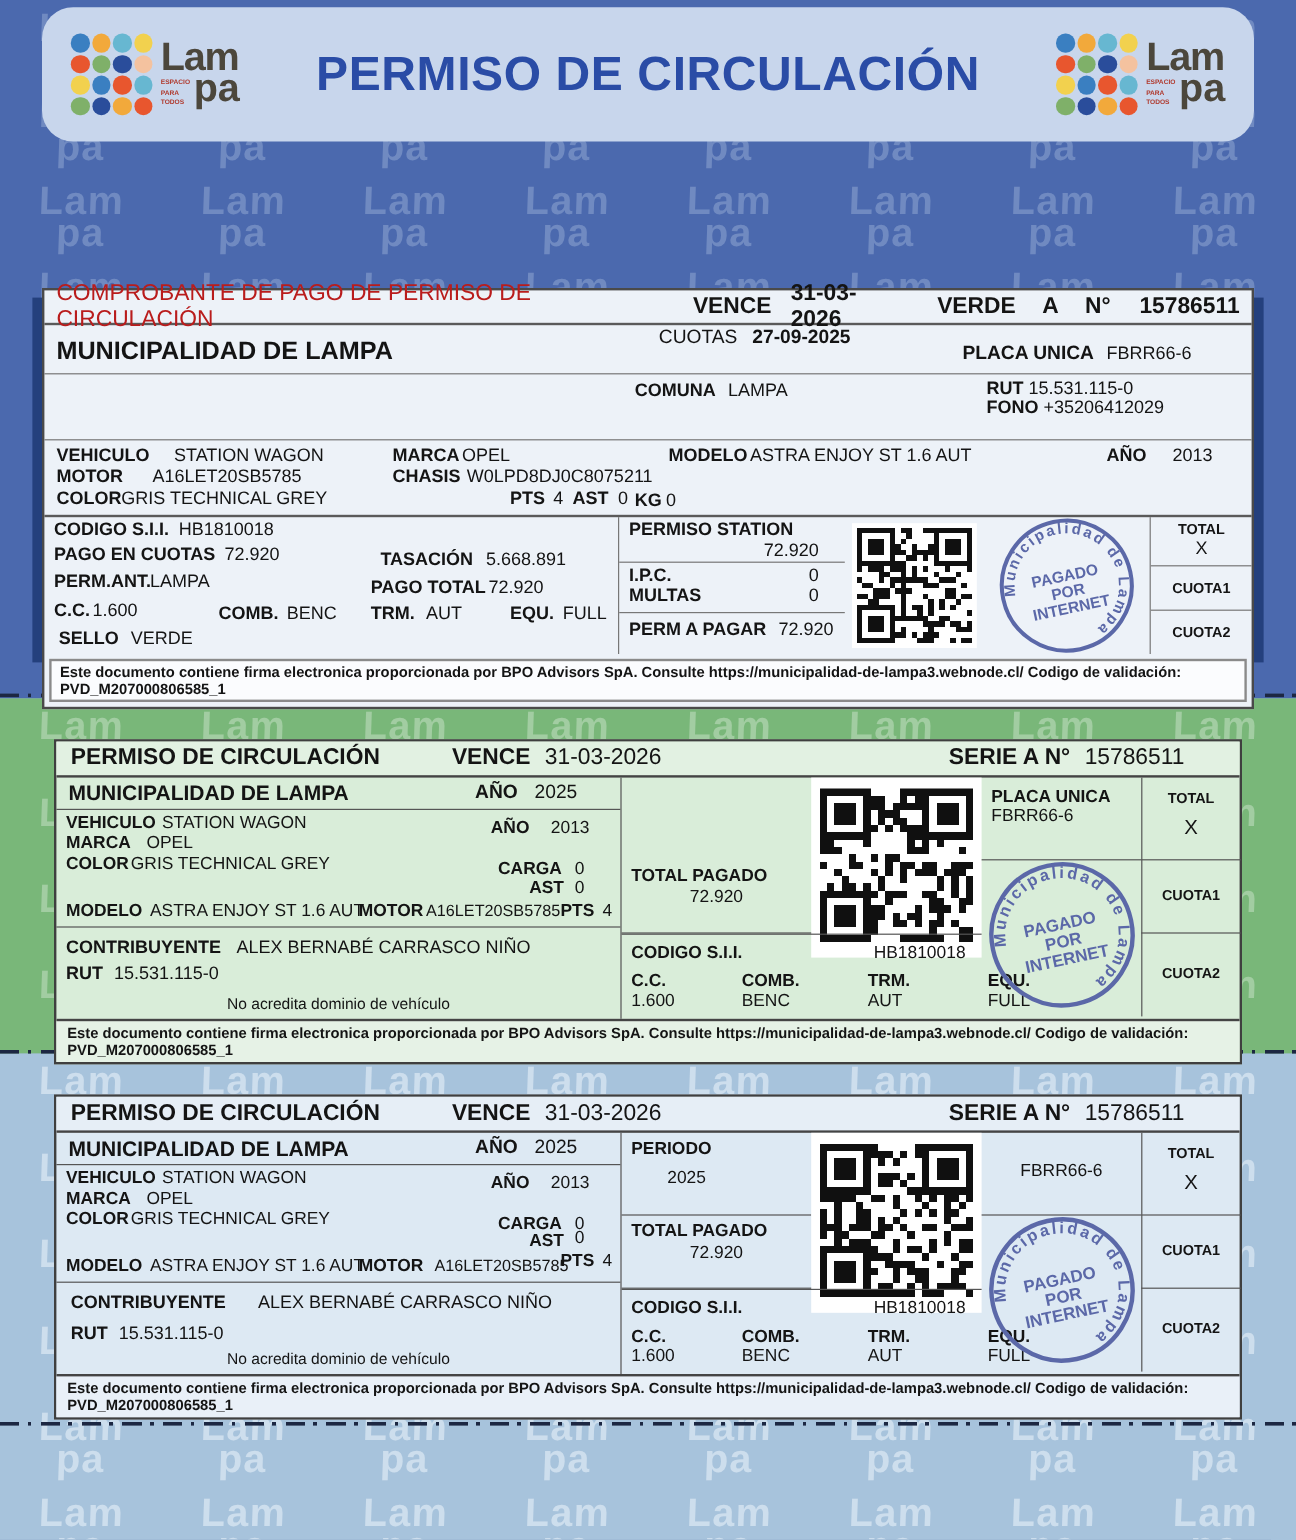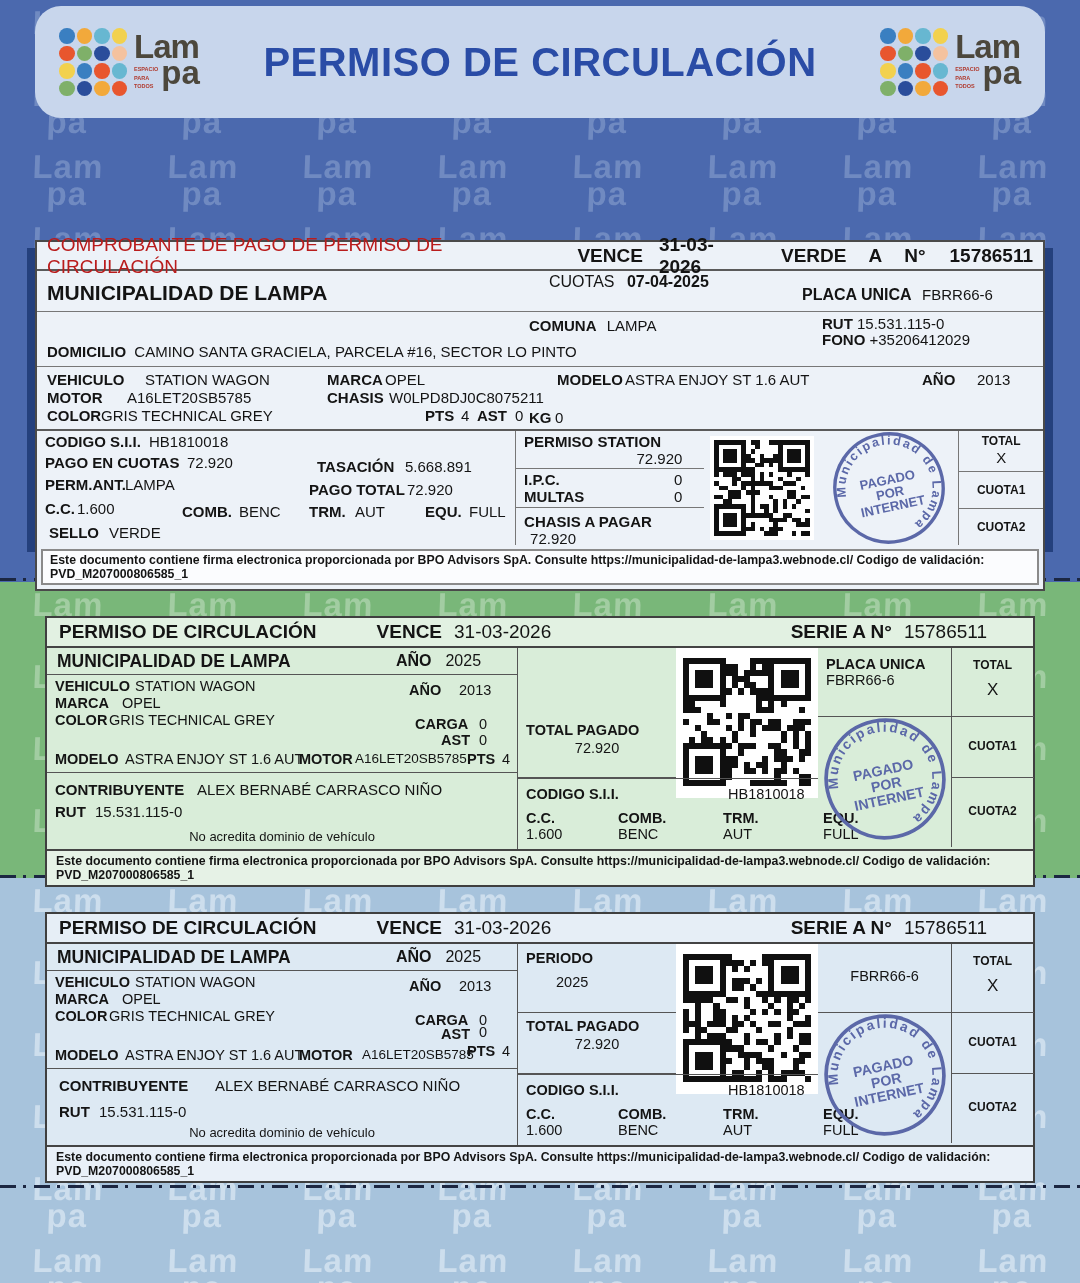--- a/index.html
+++ b/index.html
@@ -479,43 +479,39 @@
       <span class="b" style="margin-right:30px">31-03-2026</span>
       <span style="font-weight:600;margin-right:22px">VERDE</span>
       <span style="font-weight:600;margin-right:22px">A</span>
       <span style="font-weight:600;margin-right:24px">N°</span>
       <span class="b">15786511</span>
     </div>
     <div class="r-b">
       <span class="ab b" style="left:10px;bottom:6px;font-size:21px">MUNICIPALIDAD DE LAMPA</span>
       <span class="ab" style="left:512px;top:2px;font-size:16px">
         <span>CUOTAS</span>
-        <span class="b" style="margin-left:8px">07-04-2025</span>
+        <span class="b" style="margin-left:8px">27-09-2025</span>
       </span>
       <span class="ab" style="left:765px;top:15px;font-size:16px">
         <span class="b">PLACA UNICA</span>
         <span style="margin-left:6px;font-size:15px">FBRR66-6</span>
       </span>
     </div>
     <div class="r-c">
       <span class="ab" style="left:492px;top:5px">
         <span class="b">COMUNA</span>
         <span style="margin-left:6px">LAMPA</span>
       </span>
       <span class="ab" style="left:785px;top:3px">
         <span class="b">RUT</span>
         <span>15.531.115-0</span>
       </span>
       <span class="ab" style="left:785px;top:19px">
         <span class="b">FONO</span>
         <span>+35206412029</span>
-      </span>
-      <span class="ab" style="left:10px;top:31px">
-        <span class="b">DOMICILIO</span>
-        <span style="margin-left:4px">CAMINO SANTA GRACIELA, PARCELA #16, SECTOR LO PINTO</span>
       </span>
     </div>
     <div class="r-d">
       <span class="ab b" style="left:10px;top:4px">VEHICULO</span>
       <span class="ab" style="left:108px;top:4px">STATION WAGON</span>
       <span class="ab b" style="left:290px;top:4px">MARCA</span>
       <span class="ab" style="left:348px;top:4px">OPEL</span>
       <span class="ab b" style="left:520px;top:4px">MODELO</span>
       <span class="ab" style="left:588px;top:4px">ASTRA ENJOY ST 1.6 AUT</span>
       <span class="ab b" style="left:885px;top:4px">AÑO</span>
@@ -565,21 +561,21 @@
           <div class="row">
               <span class="b">I.P.C.</span>
               <span>0</span>
             </div>
           <div class="row">
               <span class="b">MULTAS</span>
               <span>0</span>
             </div>
         </div>
         <div class="m3">
-          <span class="b">CHASIS A PAGAR</span>
+          <span class="b">PERM A PAGAR</span>
           <span style="margin-left:6px">72.920</span>
         </div>
       </div>
       <div class="e-qr">
         <div class="qrbox qr"><svg width="96" height="96" viewBox="0 0 21 21" shape-rendering="crispEdges" fill="#101010">
               <rect x="0" y="0" width="1" height="1"></rect>
               <rect x="1" y="0" width="1" height="1"></rect>
               <rect x="2" y="0" width="1" height="1"></rect>
               <rect x="3" y="0" width="1" height="1"></rect>
               <rect x="4" y="0" width="1" height="1"></rect>

